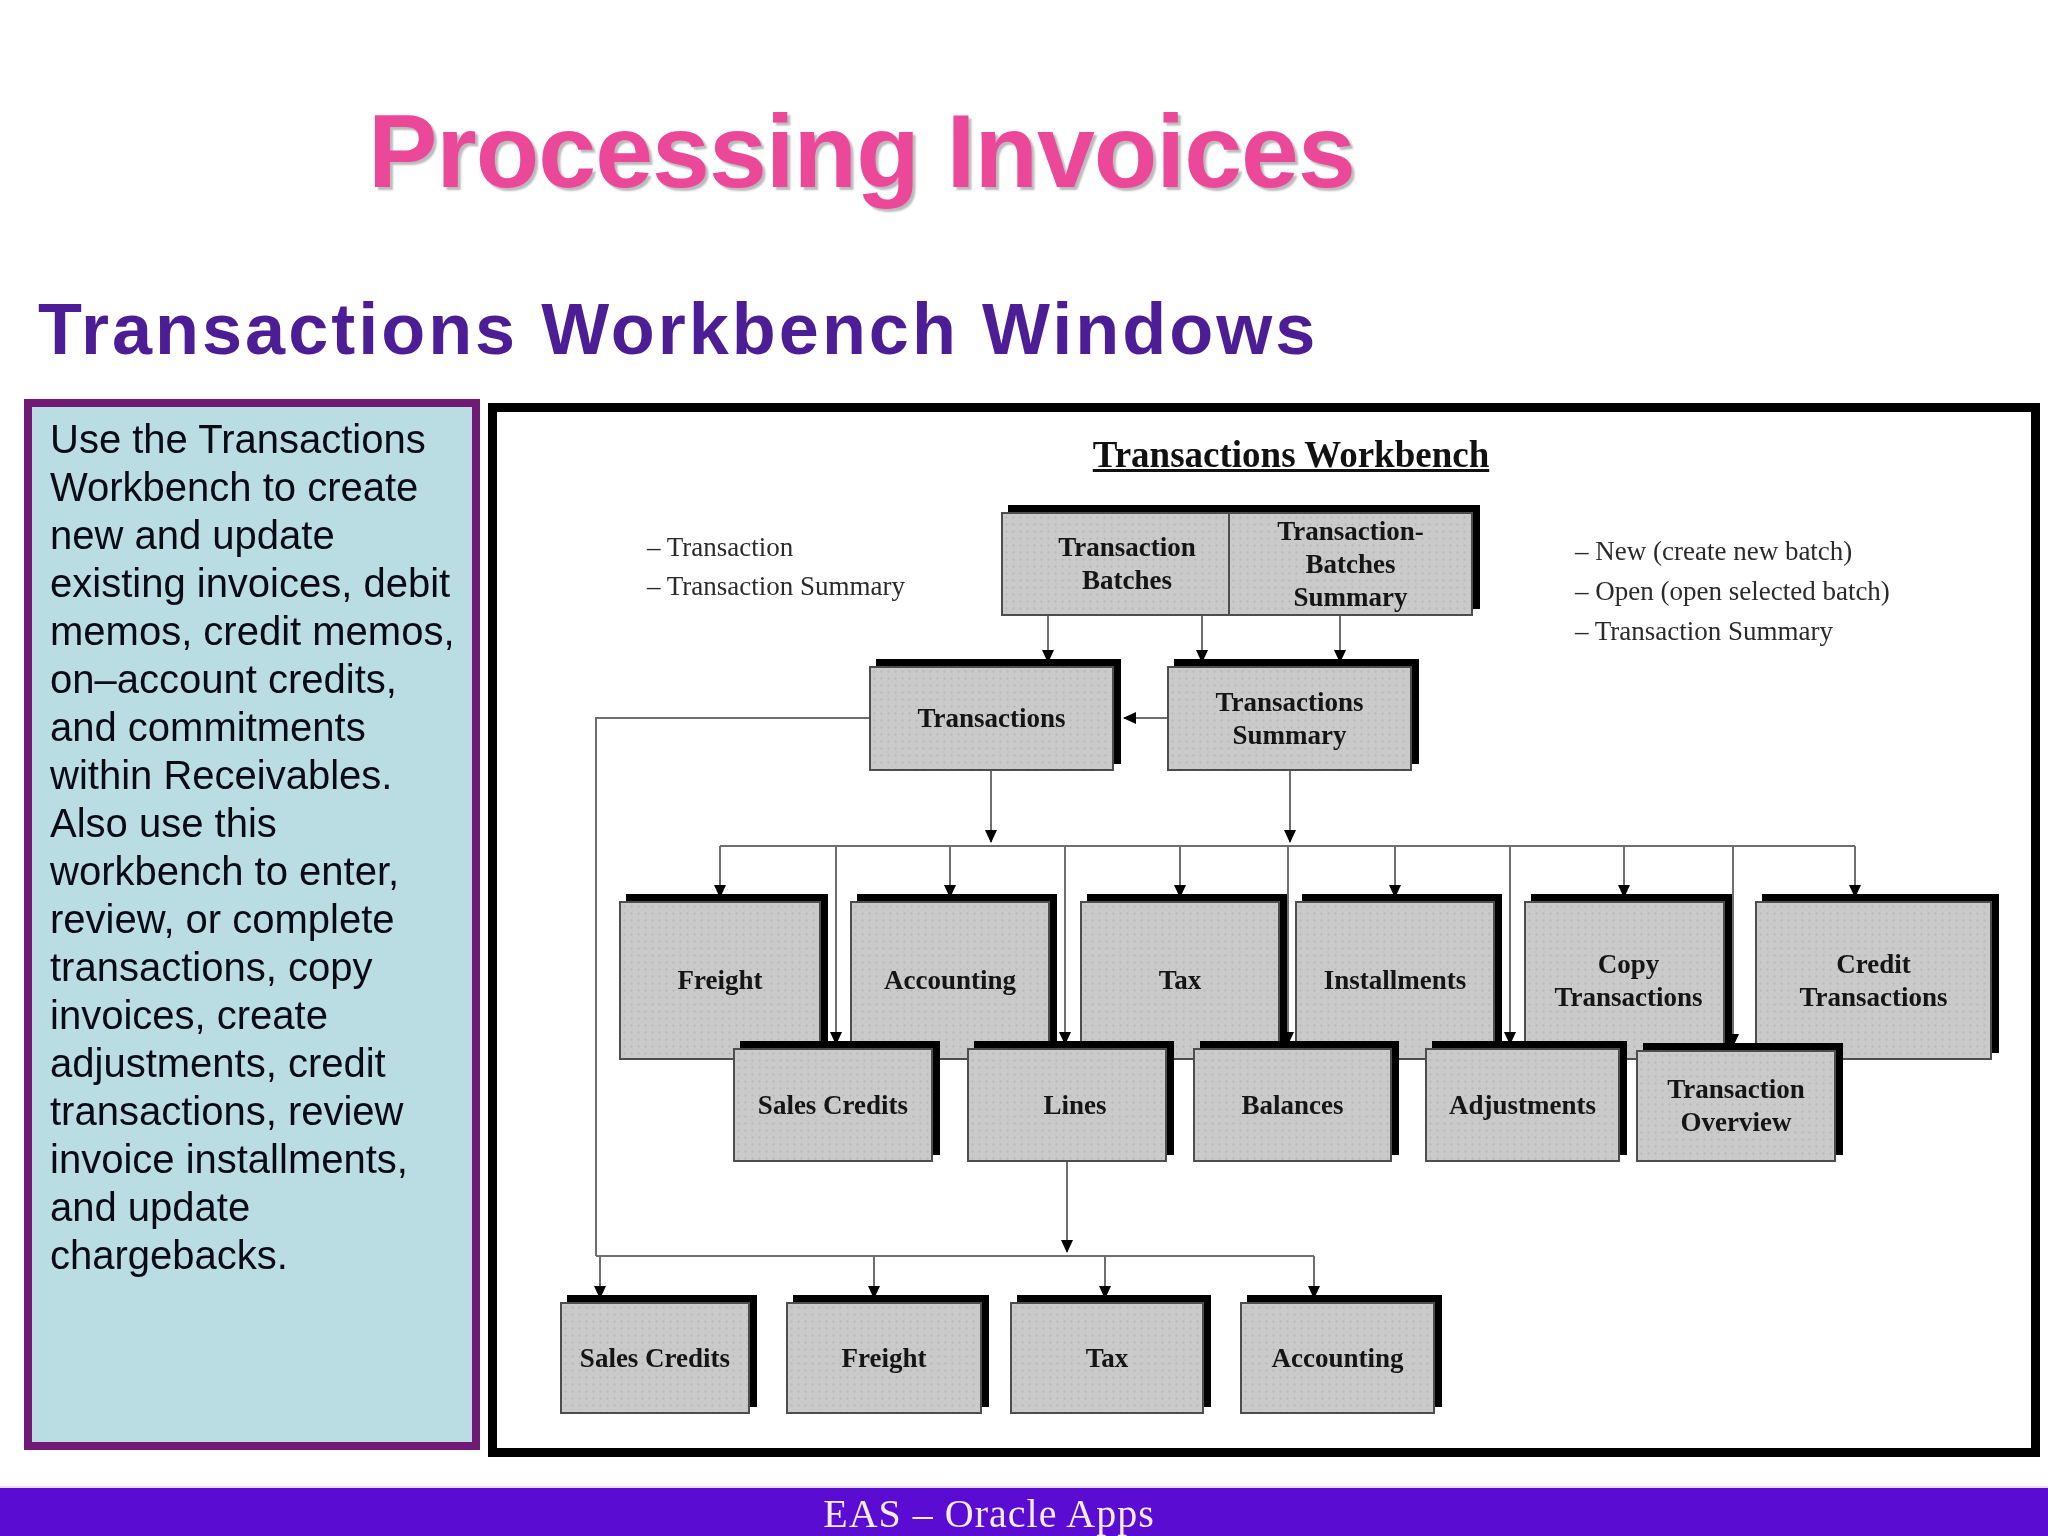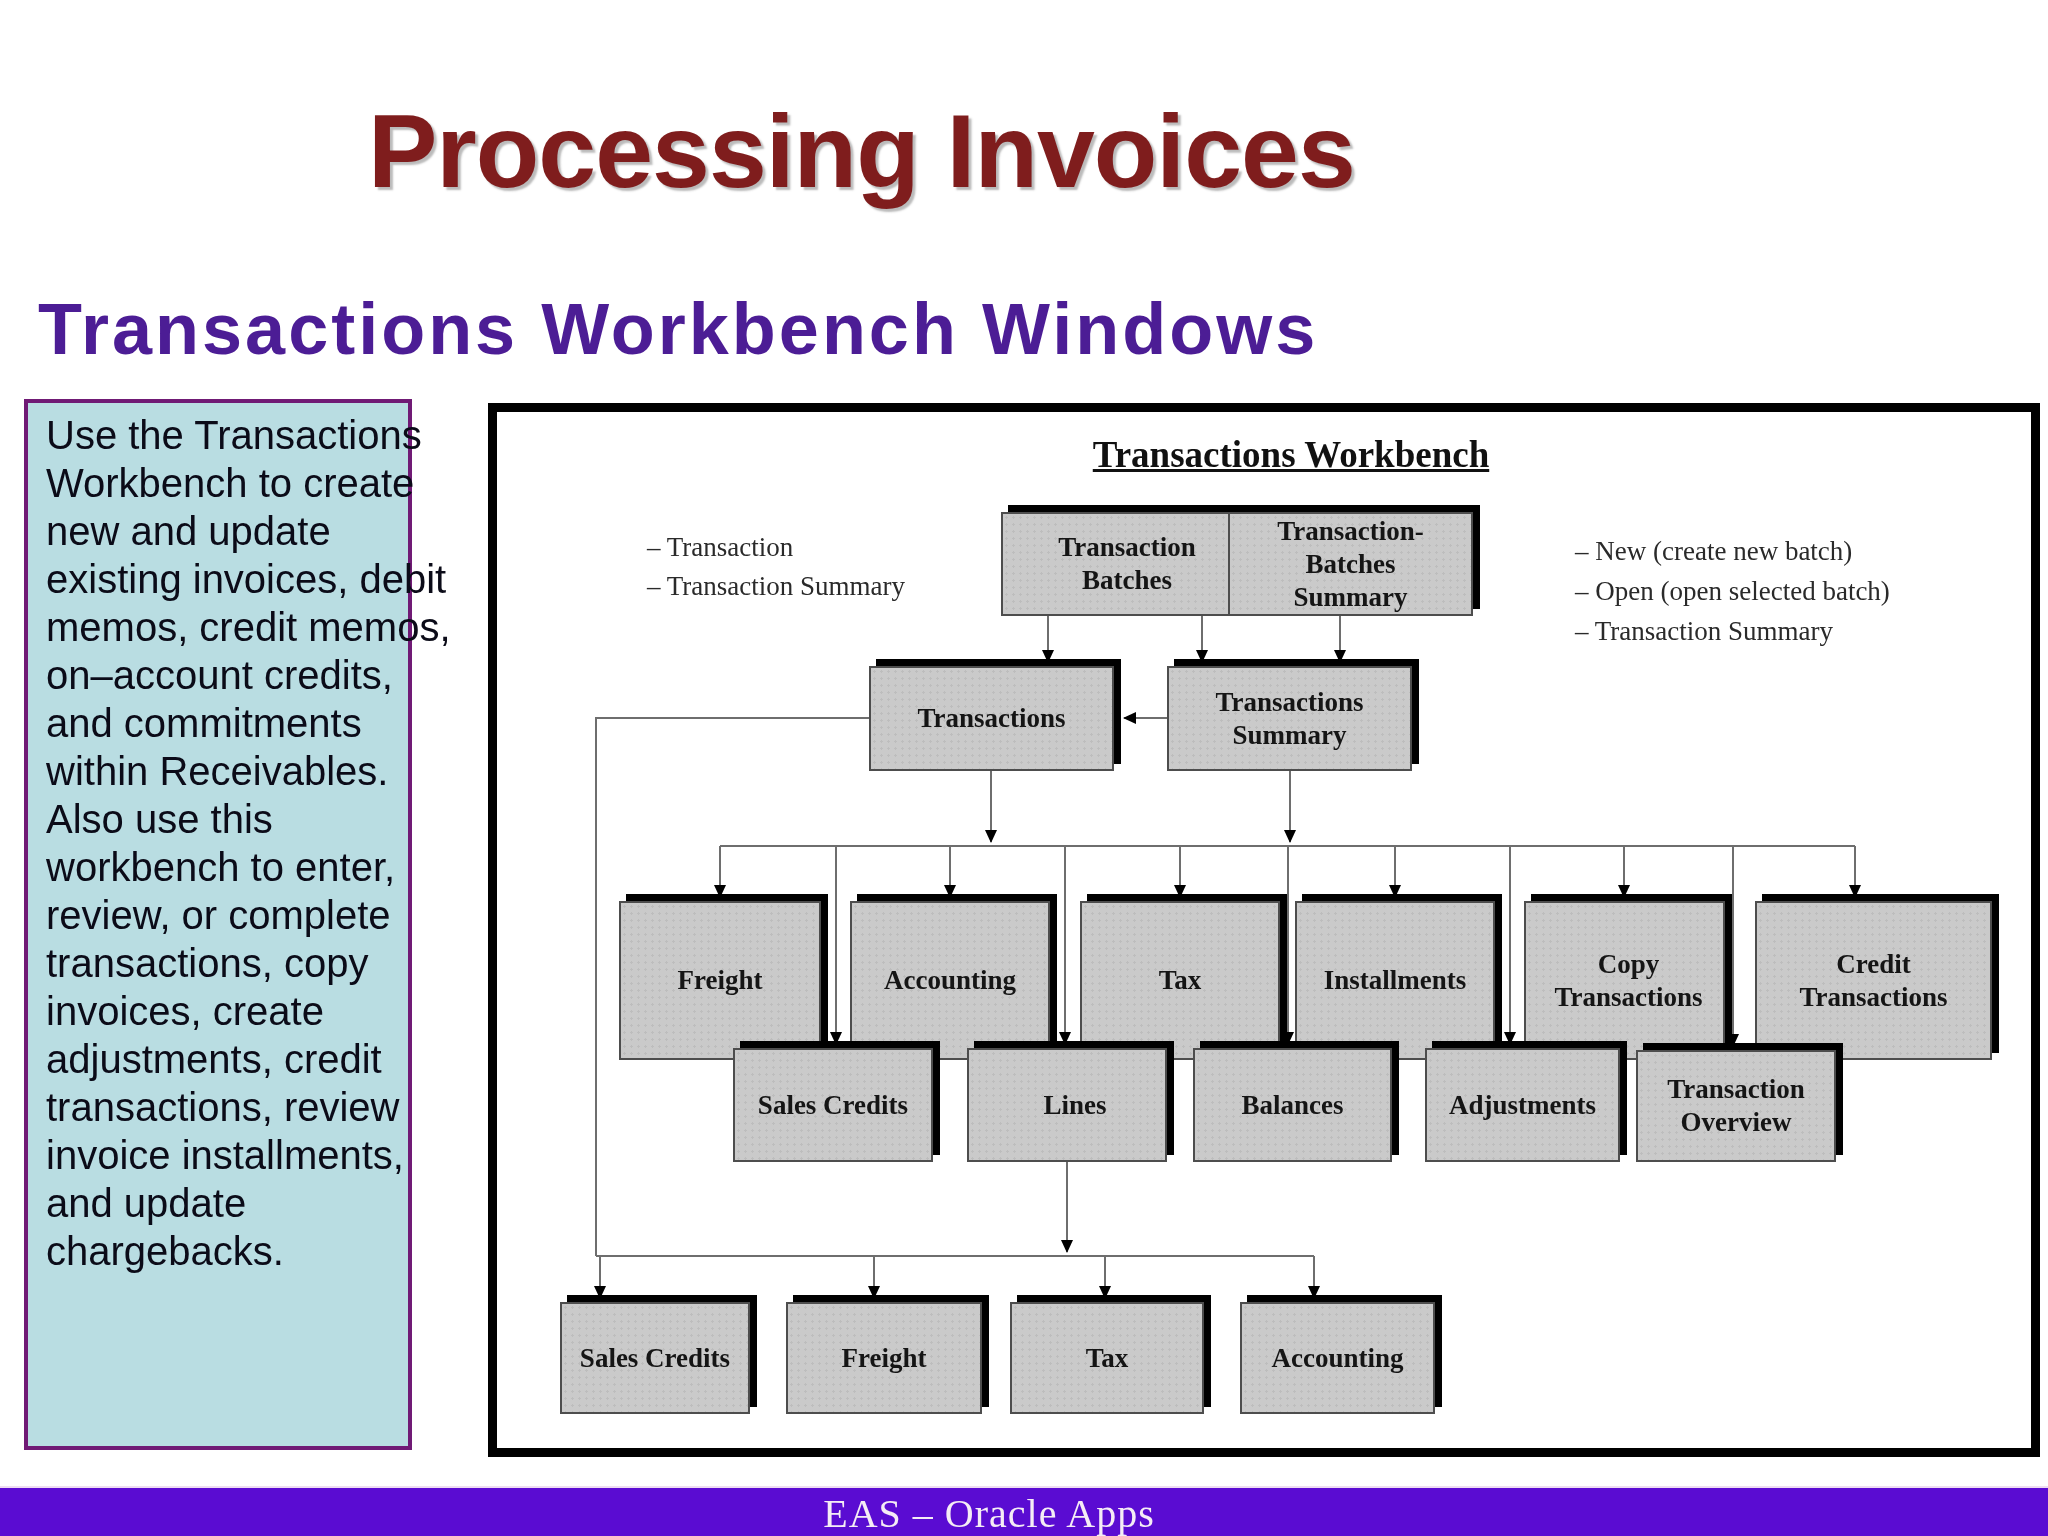--- a/index.html
+++ b/index.html
@@ -3,31 +3,31 @@
 <meta charset="utf-8">
 <style>
   html,body{margin:0;padding:0;background:#fff;}
   #slide{
     position:relative;width:2048px;height:1536px;background:#ffffff;
     font-family:"Liberation Sans",sans-serif;overflow:hidden;
   }
   .abs{position:absolute;}
   
   #main-title{
-    left:368px;top:92px;font-size:104px;font-weight:700;color:#7f1d1d;
+    left:368px;top:92px;font-size:104px;font-weight:700;color:#ec4899;
     letter-spacing:-1px;text-shadow:3px 3px 2px rgba(60,60,60,.35);white-space:nowrap;
   }
   #sub-title{
     left:38px;top:288px;font-size:72px;font-weight:700;color:#4c1d95;
     letter-spacing:3px;white-space:nowrap;
   }
   
   #sidebar{
-    left:24px;top:399px;width:388px;height:1051px;box-sizing:border-box;
-    background:#b9dde2;border:4px solid #701a75;
+    left:24px;top:399px;width:456px;height:1051px;box-sizing:border-box;
+    background:#b9dde2;border:8px solid #701a75;
   }
   #sidebar-text{
     position:absolute;left:18px;top:8px;width:420px;
     font-size:40px;line-height:48px;color:#0b0b18;white-space:pre-line;
   }
   
   #diagram-frame{
     left:488px;top:403px;width:1552px;height:1054px;box-sizing:border-box;
     background:#ffffff;border:9px solid #000;
   }

